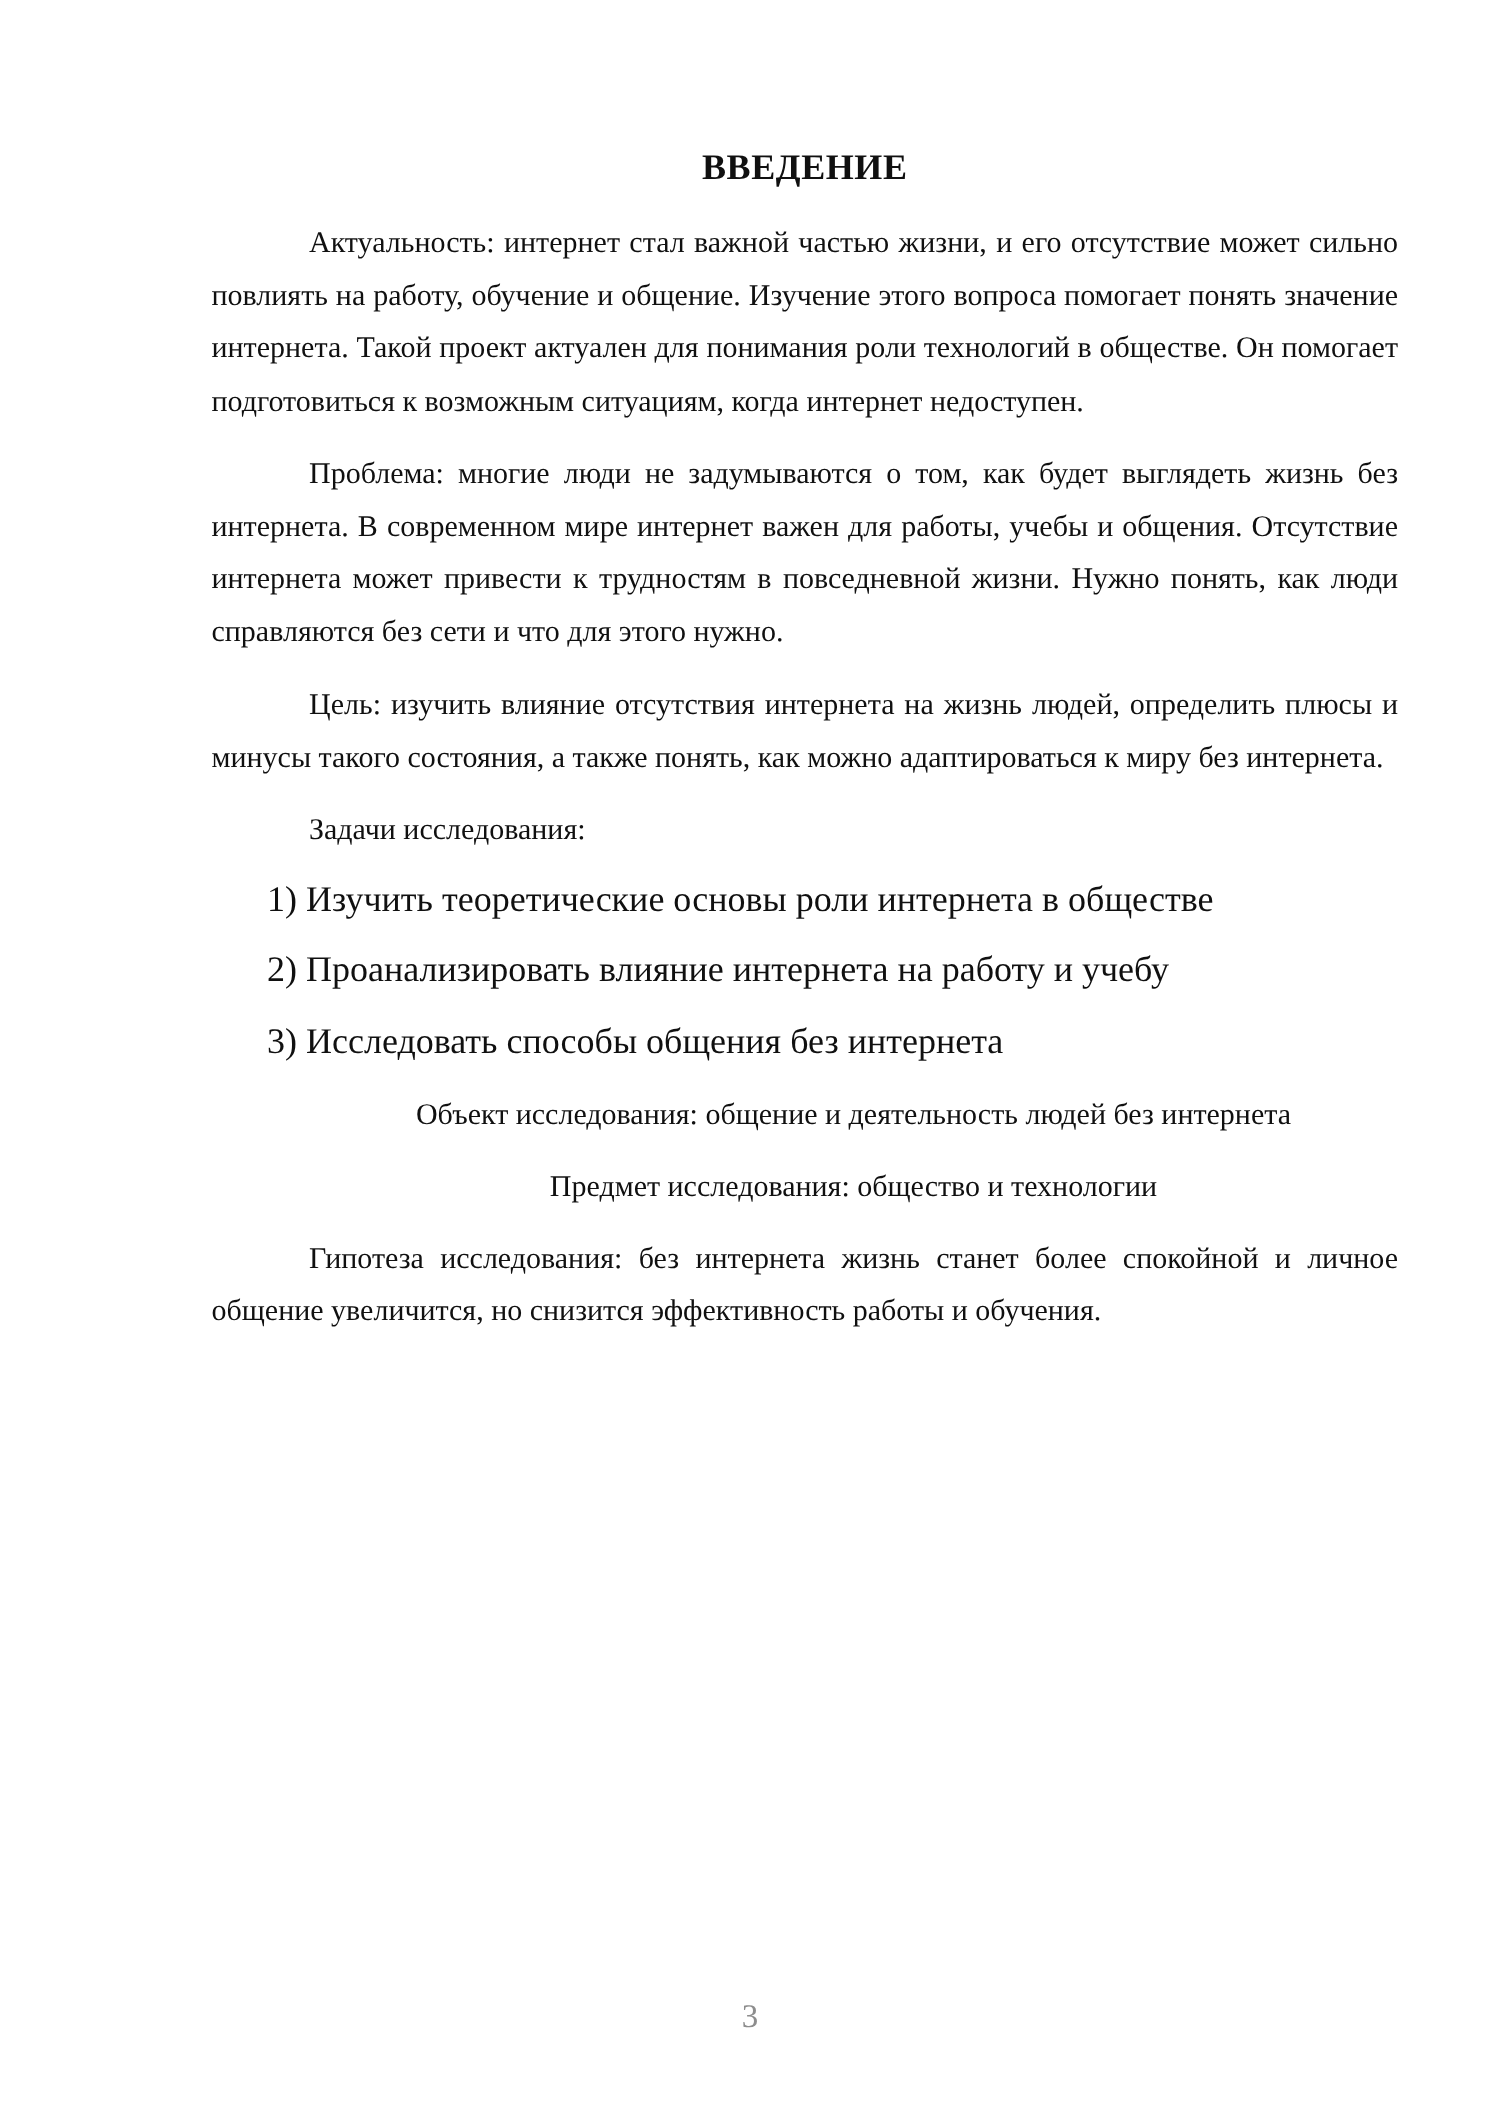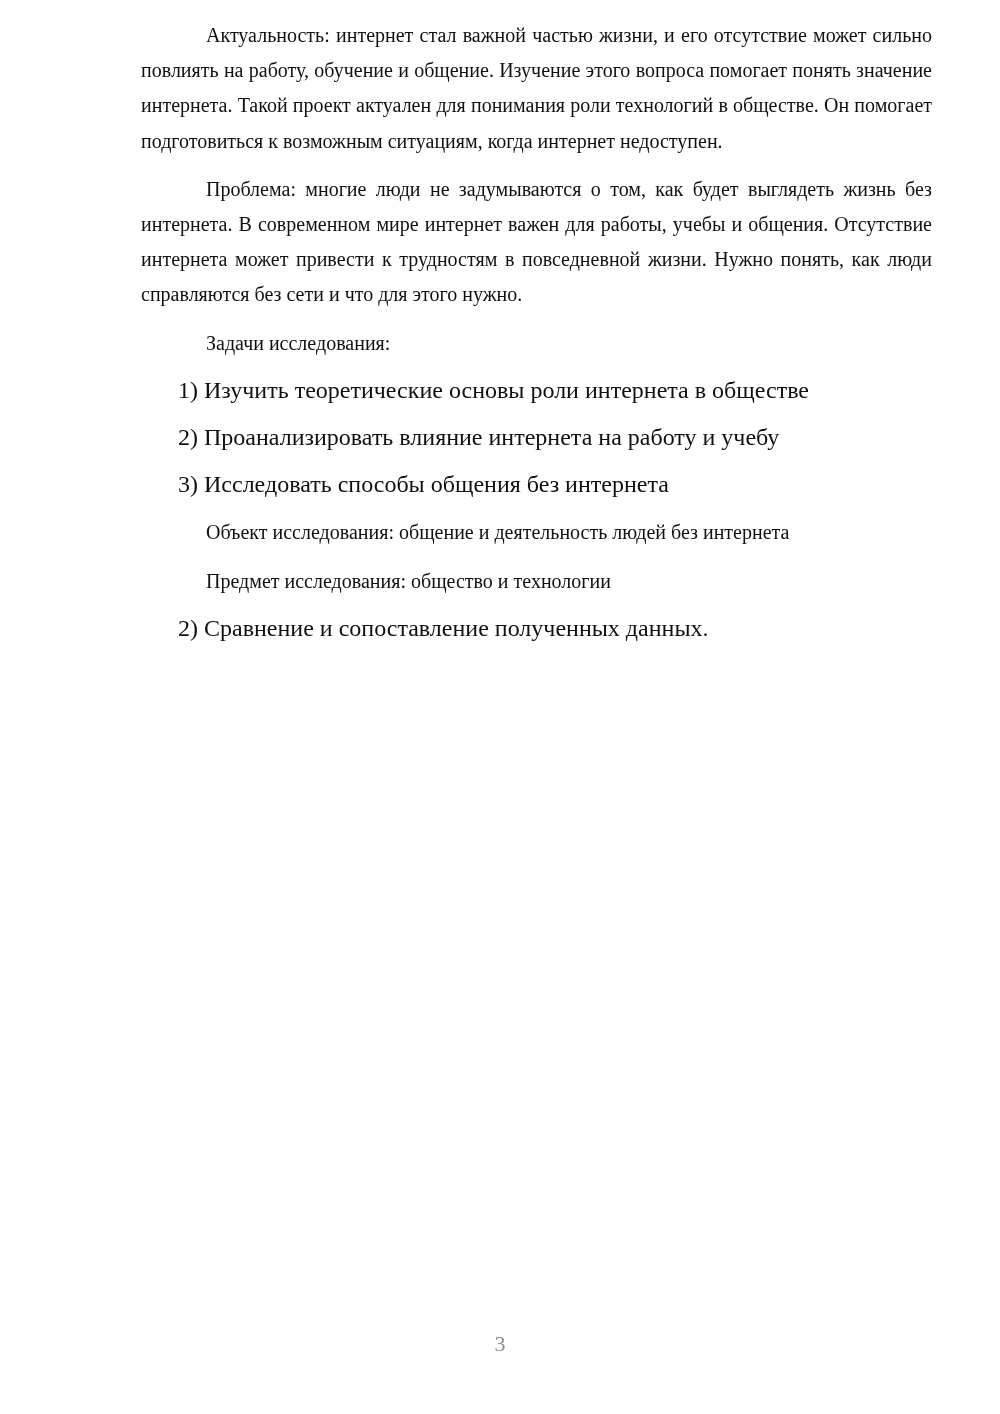--- a/index.html
+++ b/index.html
@@ -49,21 +49,21 @@
     margin: 0;
     padding-top: 13px;
     hyphens: none;
   }
 
   .para.first-para {
     padding-top: 18px;
   }
 
   .para.no-justify {
-    text-align: left;
+    text-align: center;
   }
 
   .list-heading {
     font-size: 20px;
     line-height: 35.2px;
     text-align: left;
     text-indent: 65px;
     margin: 0;
     padding-top: 13px;
   }
@@ -93,40 +93,42 @@
     line-height: 26px;
     color: #8d8d8d;
   }
 </style>
 </head>
 <body>
 
 <div class="page">
   <div class="content">
 
+    <h1 class="doc-title">ВВЕДЕНИЕ</h1>
 
     <p class="para first-para">Актуальность: интернет стал важной частью жизни, и его отсутствие может сильно повлиять на работу, обучение и общение. Изучение этого вопроса помогает понять значение интернета. Такой проект актуален для понимания роли технологий в обществе. Он помогает подготовиться к возможным ситуациям, когда интернет недоступен.</p>
 
     <p class="para">Проблема: многие люди не задумываются о том, как будет выглядеть жизнь без интернета. В современном мире интернет важен для работы, учебы и общения. Отсутствие интернета может привести к трудностям в повседневной жизни. Нужно понять, как люди справляются без сети и что для этого нужно.</p>
 
+    <p class="para">Цель: изучить влияние отсутствия интернета на жизнь людей, определить плюсы и минусы такого состояния, а также понять, как можно адаптироваться к миру без интернета.</p>
 
     <p class="list-heading">Задачи исследования:</p>
 
     <ol class="num-list">
       <li>1) Изучить теоретические основы роли интернета в обществе</li>
       <li>2) Проанализировать влияние интернета на работу и учебу</li>
       <li>3) Исследовать способы общения без интернета</li>
     </ol>
 
     <p class="para no-justify">Объект исследования: общение и деятельность людей без интернета</p>
 
     <p class="para no-justify">Предмет исследования: общество и технологии</p>
 
+    <p class="para">Гипотеза исследования: без интернета жизнь станет более спокойной и личное общение увеличится, но снизится эффективность работы и обучения.</p>
 
 
     <ol class="num-list">
-      <li>2) Сравнение и сопоставление полученных данных.</li>
     </ol>
 
   </div>
 
   <div class="page-number">3</div>
 </div>
 
 </body></html>

